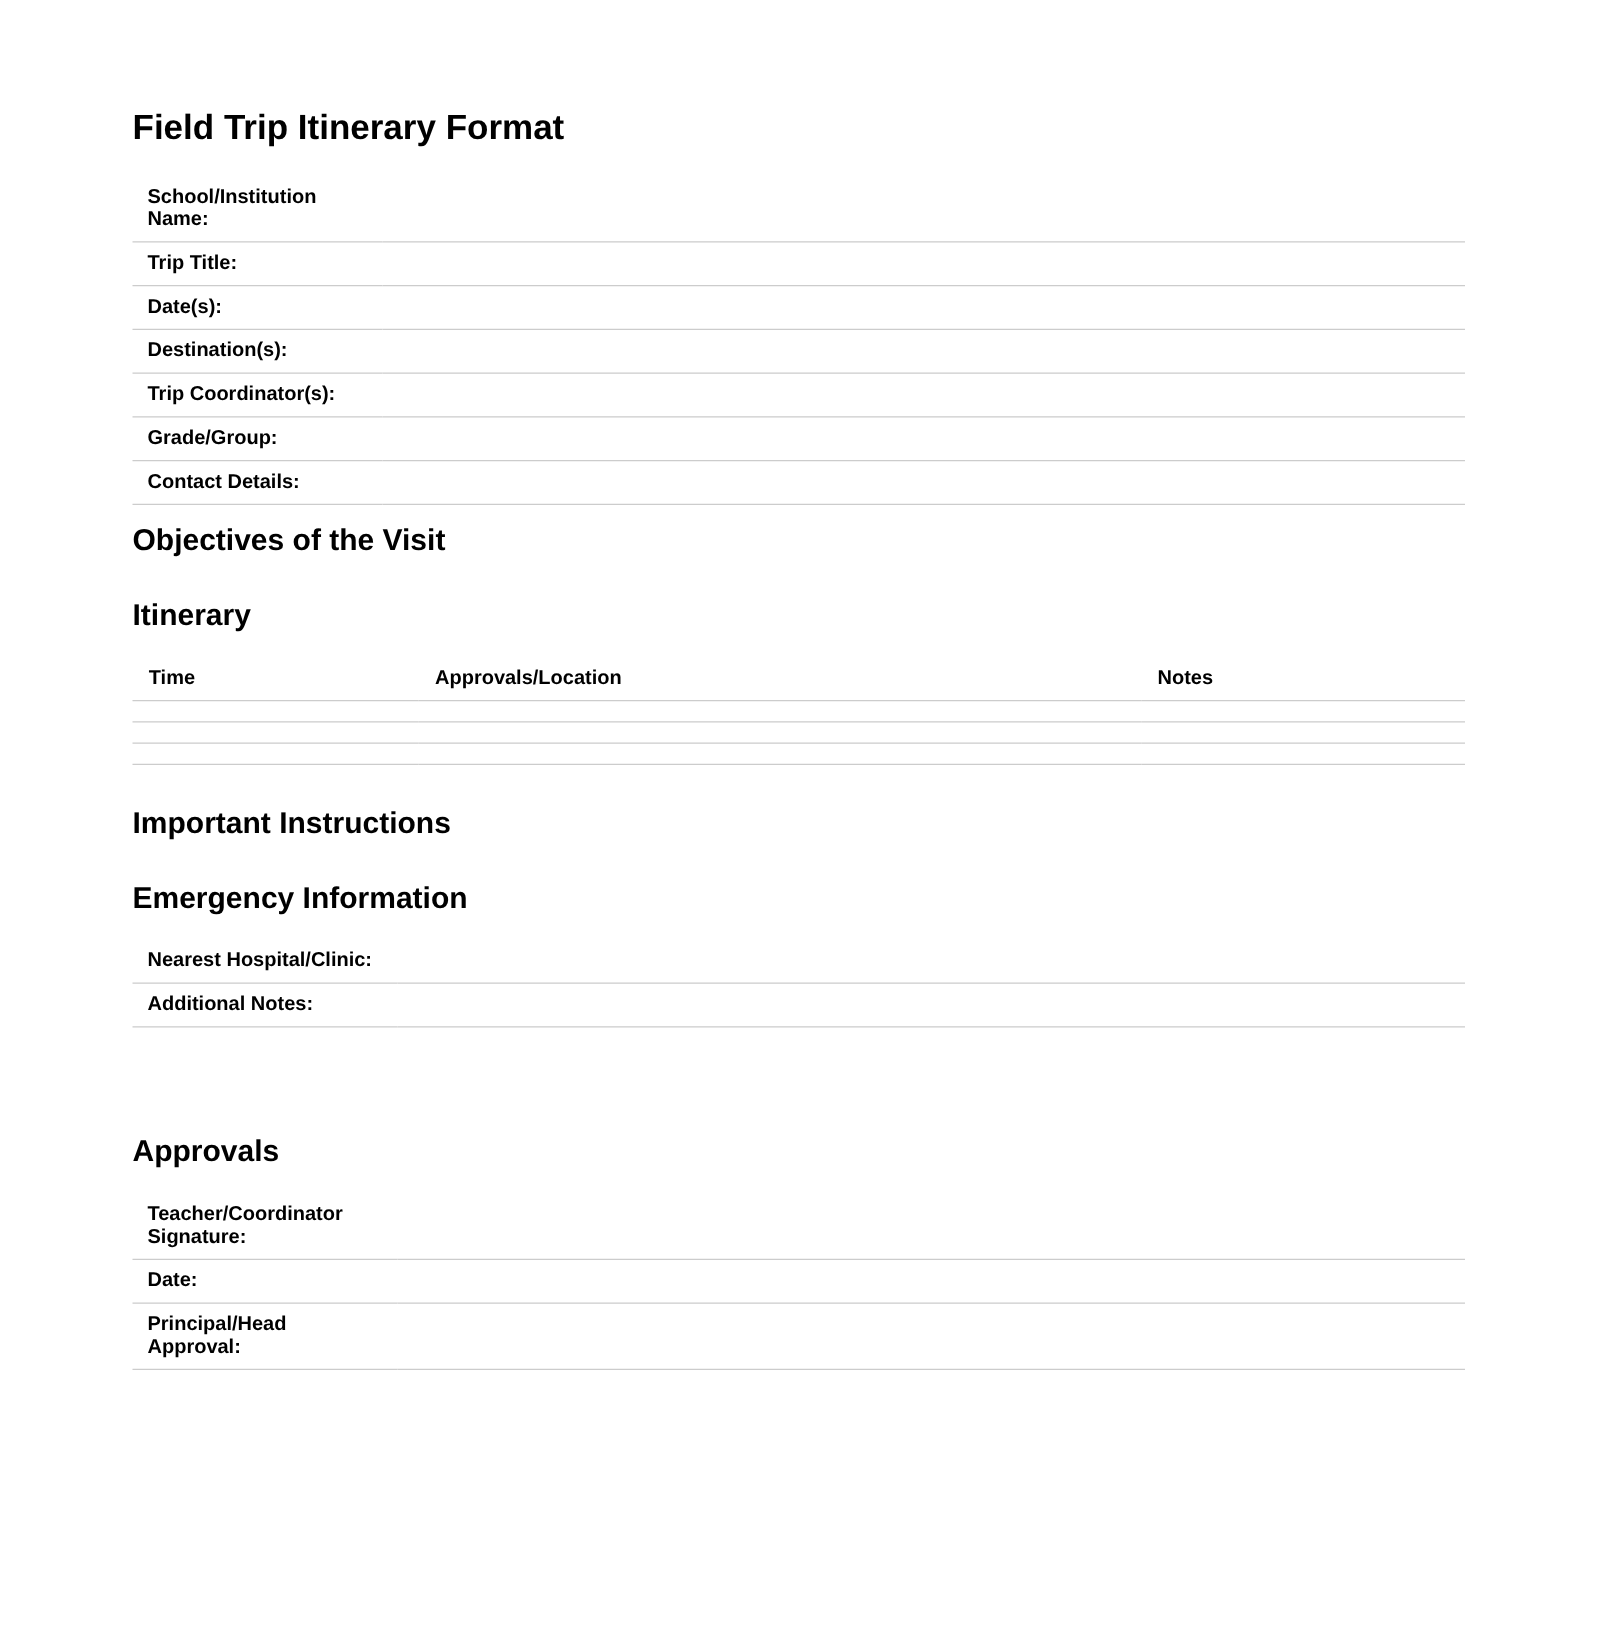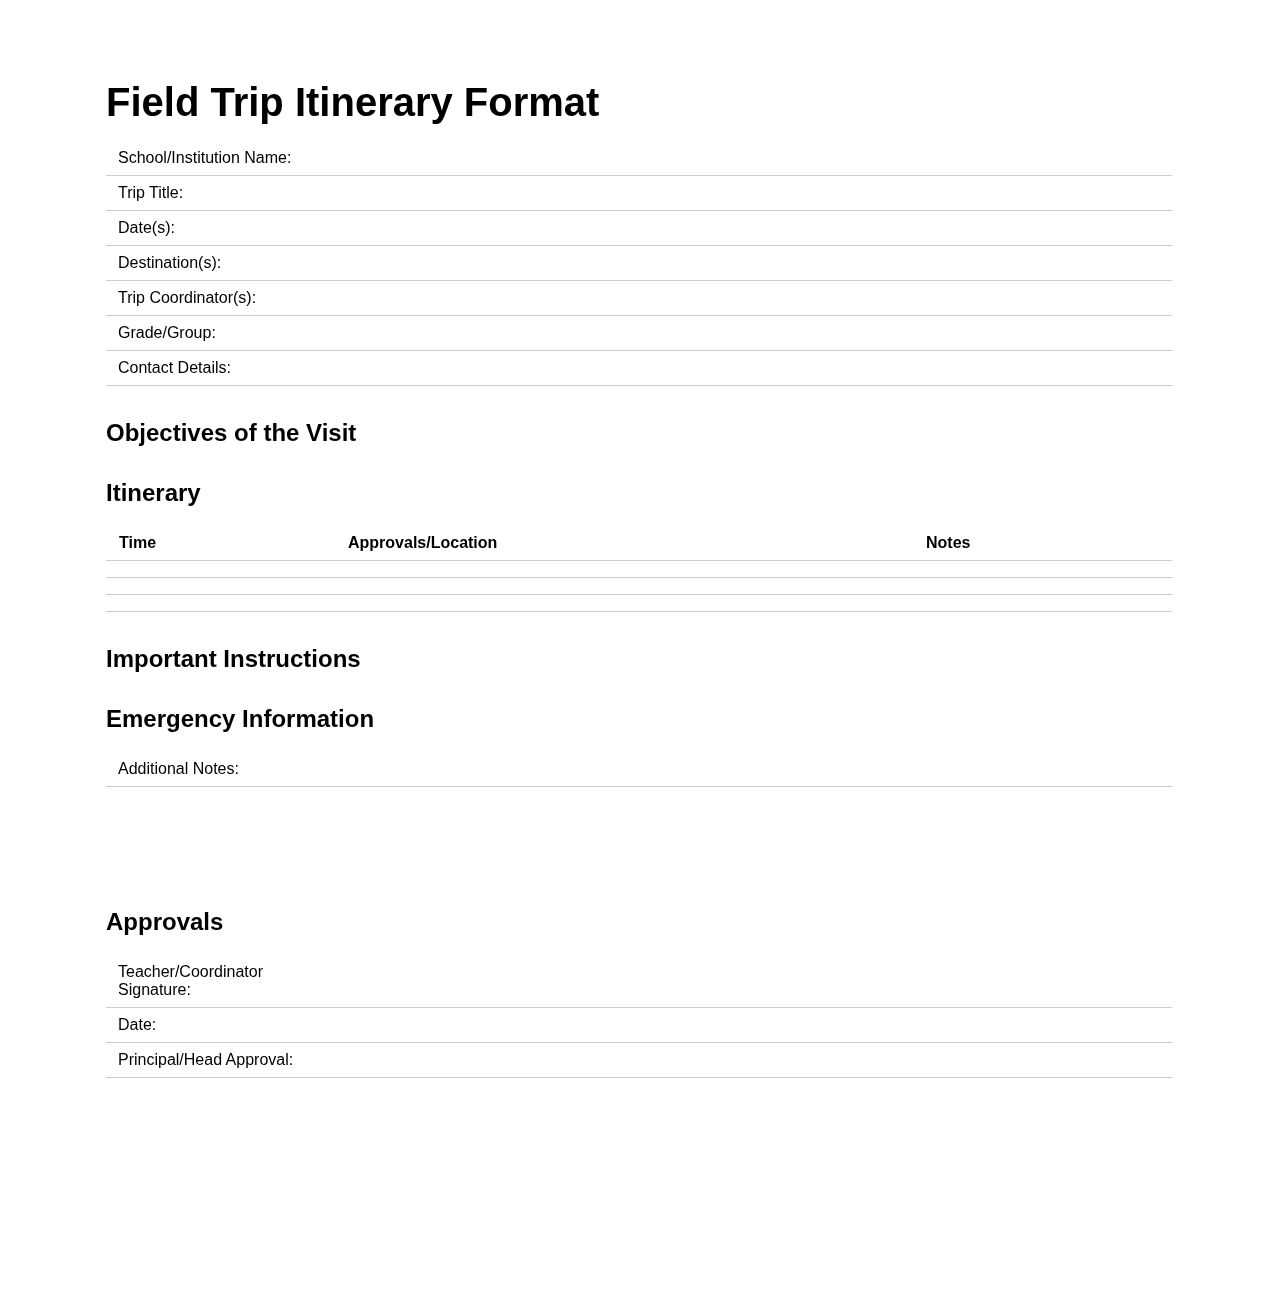--- a/index.html
+++ b/index.html
@@ -14,21 +14,21 @@
     .page {
       position: absolute;
       left: 106px;
       top: 0;
       width: 1066px;
     }
     h1.title {
       position: absolute;
       top: 83px;
       left: 0;
-      font-size: 40px;
+      font-size: 28px;
       font-weight: bold;
       line-height: 38px;
       white-space: nowrap;
     }
     h2.section {
       position: absolute;
       left: 0;
       font-size: 24px;
       font-weight: bold;
       line-height: 28px;
@@ -36,21 +36,21 @@
     }
     table.kv {
       position: absolute;
       left: 0;
       width: 1066px;
       border-collapse: collapse;
     }
     table.kv td {
       border-bottom: 1px solid #cccccc;
       font-size: 16px;
-      font-weight: normal;
+      font-weight: bold;
       line-height: 18px;
       padding: 8px 12px;
       vertical-align: top;
     }
     table.kv td.label { width: 200px; }
     table.kv td.value { font-weight: normal; }
     table.grid {
       position: absolute;
       left: 0;
       width: 1066px;
@@ -144,20 +144,24 @@
     </tbody>
   </table>
 
   <h2 class="section" style="top:645px;">Important Instructions</h2>
 
   <h2 class="section" style="top:705px;">Emergency Information</h2>
 
   <table class="kv" style="top:752px;">
     <tbody>
       <tr>
+        <td class="label" style="width:212px;">Nearest Hospital/Clinic:</td>
+        <td class="value"></td>
+      </tr>
+      <tr>
         <td class="label" style="width:212px;">Additional Notes:</td>
         <td class="value"></td>
       </tr>
     </tbody>
   </table>
 
   <h2 class="section" style="top:908px;">Approvals</h2>
 
   <table class="kv" style="top:955px;">
     <tbody>

